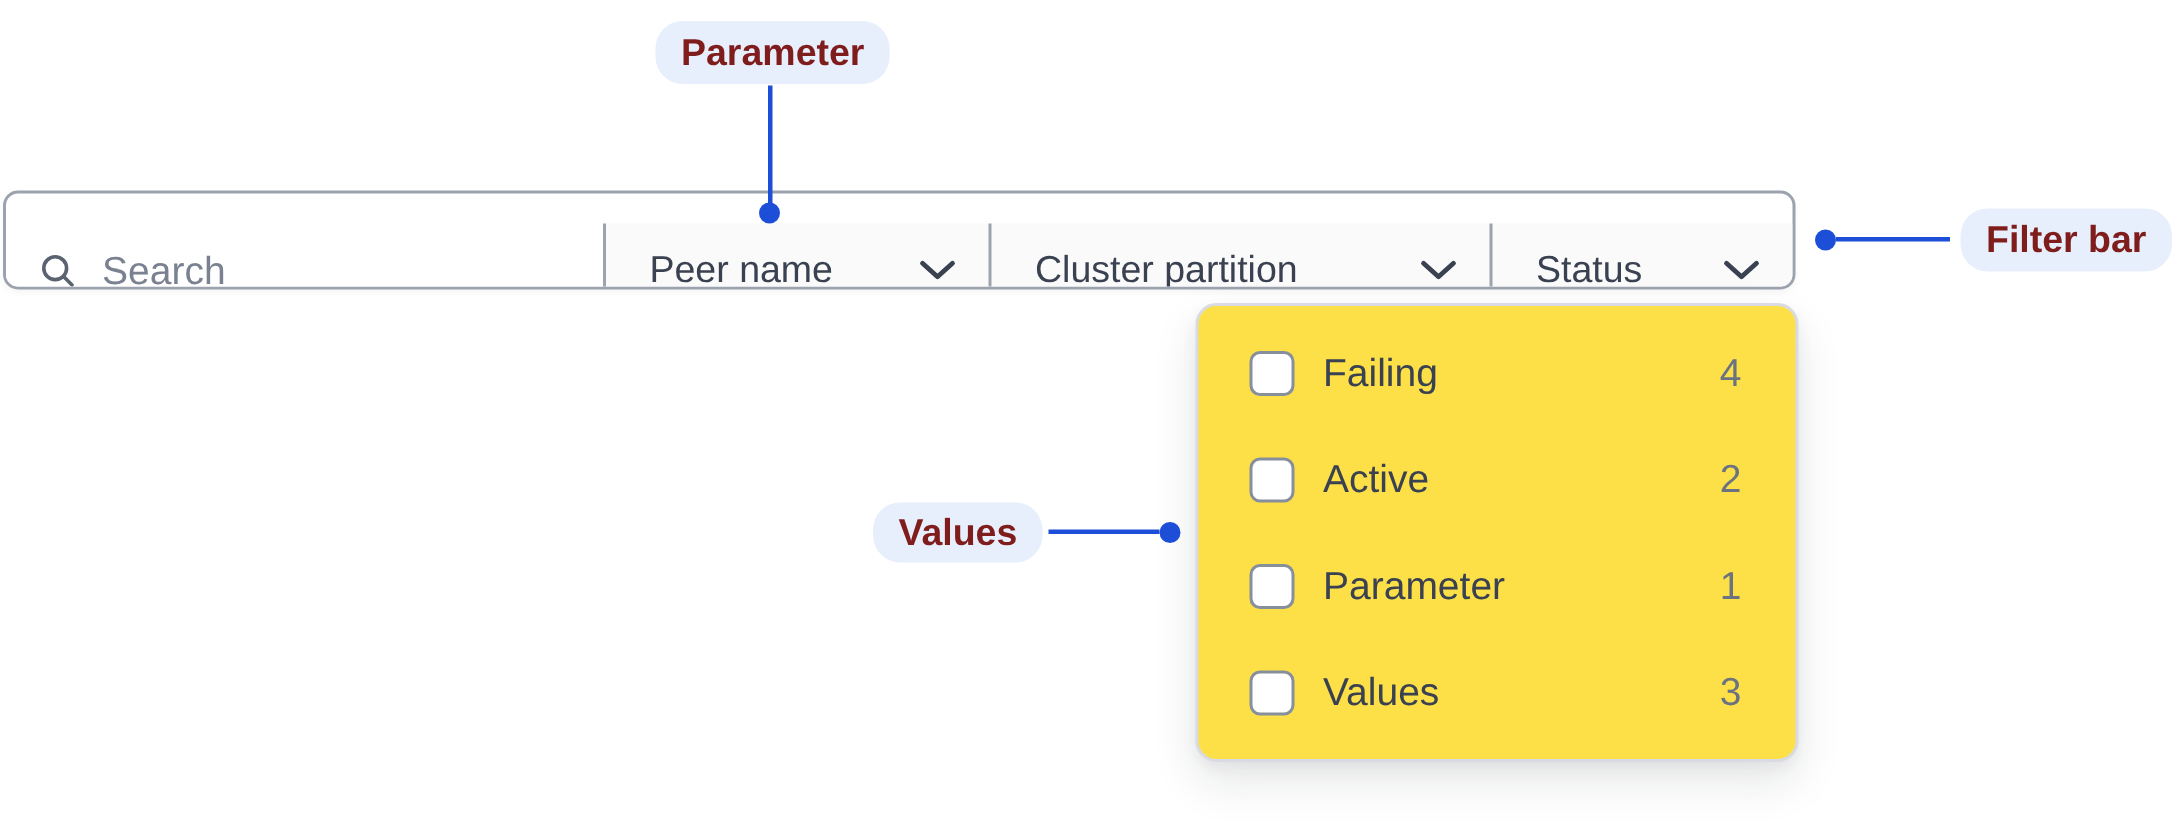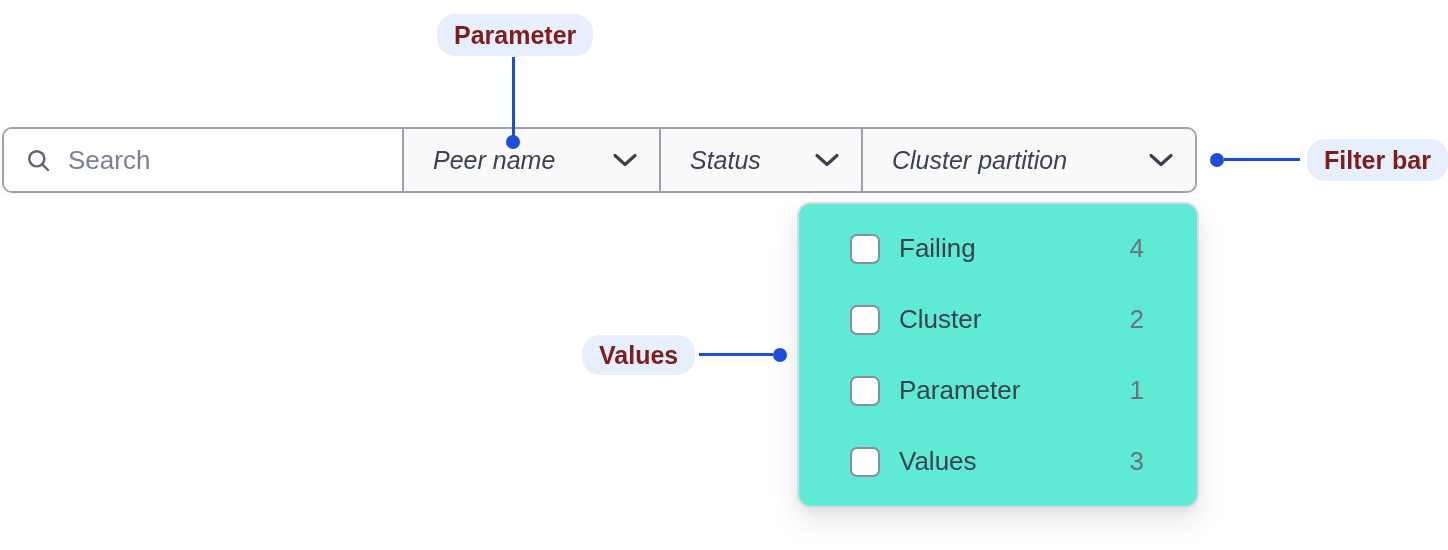--- a/index.html
+++ b/index.html
@@ -51,21 +51,21 @@
     left: 2px; top: 127px;
     width: 1195px; height: 66px;
     box-sizing: border-box;
     border: 2px solid #9ca3ae;
     border-radius: 10px;
     background: #ffffff;
     display: flex;
     overflow: hidden;
     box-shadow: 0 2px 4px rgba(23,28,38,0.04);
   }
-  .seg { height: 100%; box-sizing: border-box; }
+  .seg { height: 100%; box-sizing: border-box; margin-top: 20px; }
   .seg-search {
     width: 398px;
     display: flex; align-items: center;
     gap: 17px;
     padding: 0 16px 0 22px;
     background: #ffffff;
   }
   .seg-search input {
     flex: 1; min-width: 0;
     border: 0; outline: 0; background: transparent;
@@ -84,33 +84,33 @@
     font-family: inherit;
     font-size: 25px;
     color: #3a4150;
     padding: 0 21px 0 29px;
     cursor: pointer;
     text-align: left;
   }
   .dd-peer    { width: 257px; }
   .dd-cluster { width: 334px; }
   .dd-status  { flex: 1; }
-  .dd .dd-label { white-space: nowrap; font-style: italic; }
+  .dd .dd-label { white-space: nowrap; }
   .dd .chev { flex: none; margin-left: 16px; display: block; }
 
   
   .panel {
     position: absolute;
     left: 797px; top: 202px;
     width: 402px;
     box-sizing: border-box;
-    background: #5eead4;
+    background: #fde047;
     border: 2px solid #d8dbe1;
     border-radius: 14px;
-    padding: 9px 17px;
+    padding: 9px 0;
     box-shadow: 0 14px 30px rgba(23,28,38,0.10), 0 4px 10px rgba(23,28,38,0.05);
   }
   .opt-row {
     height: 71px;
     display: flex; align-items: center;
     padding: 0 36px 0 34px;
     cursor: pointer;
   }
   .checkbox {
     width: 30px; height: 30px;
@@ -137,44 +137,44 @@
       <input type="text" placeholder="Search" style="">
     </div>
 
     <button class="seg dd dd-peer">
       <span class="dd-label">Peer name</span>
       <svg class="chev" width="26" height="16" viewBox="0 0 26 16" aria-hidden="true">
         <path d="M3 3.5 L13 12.5 L23 3.5" fill="none" stroke="#3a4150" stroke-width="3.2" stroke-linecap="round" stroke-linejoin="round"></path>
       </svg>
     </button>
 
-    <button class="seg dd dd-status">
-      <span class="dd-label">Status</span>
+    <button class="seg dd dd-cluster">
+      <span class="dd-label">Cluster partition</span>
       <svg class="chev" width="26" height="16" viewBox="0 0 26 16" aria-hidden="true">
         <path d="M3 3.5 L13 12.5 L23 3.5" fill="none" stroke="#3a4150" stroke-width="3.2" stroke-linecap="round" stroke-linejoin="round"></path>
       </svg>
     </button>
 
-    <button class="seg dd dd-cluster">
-      <span class="dd-label">Cluster partition</span>
+    <button class="seg dd dd-status">
+      <span class="dd-label">Status</span>
       <svg class="chev" width="26" height="16" viewBox="0 0 26 16" aria-hidden="true">
         <path d="M3 3.5 L13 12.5 L23 3.5" fill="none" stroke="#3a4150" stroke-width="3.2" stroke-linecap="round" stroke-linejoin="round"></path>
       </svg>
     </button>
   </div>
 
   <div class="panel">
     <div class="opt-row">
       <span class="checkbox"></span>
       <span class="opt-label">Failing</span>
       <span class="opt-count">4</span>
     </div>
     <div class="opt-row">
       <span class="checkbox"></span>
-      <span class="opt-label">Cluster</span>
+      <span class="opt-label">Active</span>
       <span class="opt-count">2</span>
     </div>
     <div class="opt-row">
       <span class="checkbox"></span>
       <span class="opt-label">Parameter</span>
       <span class="opt-count">1</span>
     </div>
     <div class="opt-row">
       <span class="checkbox"></span>
       <span class="opt-label">Values</span>

